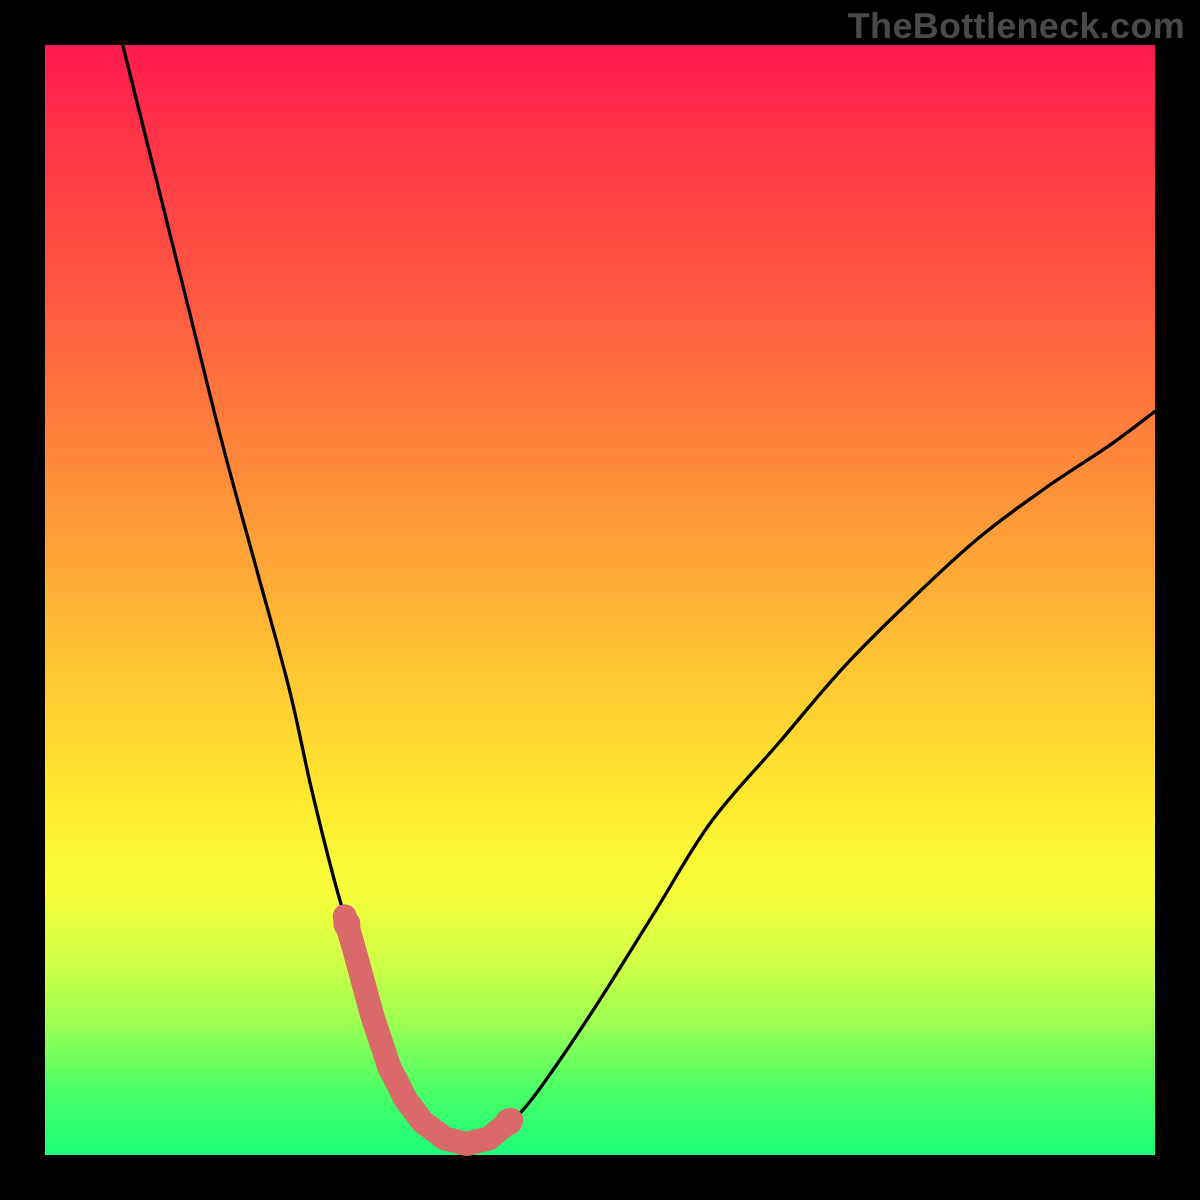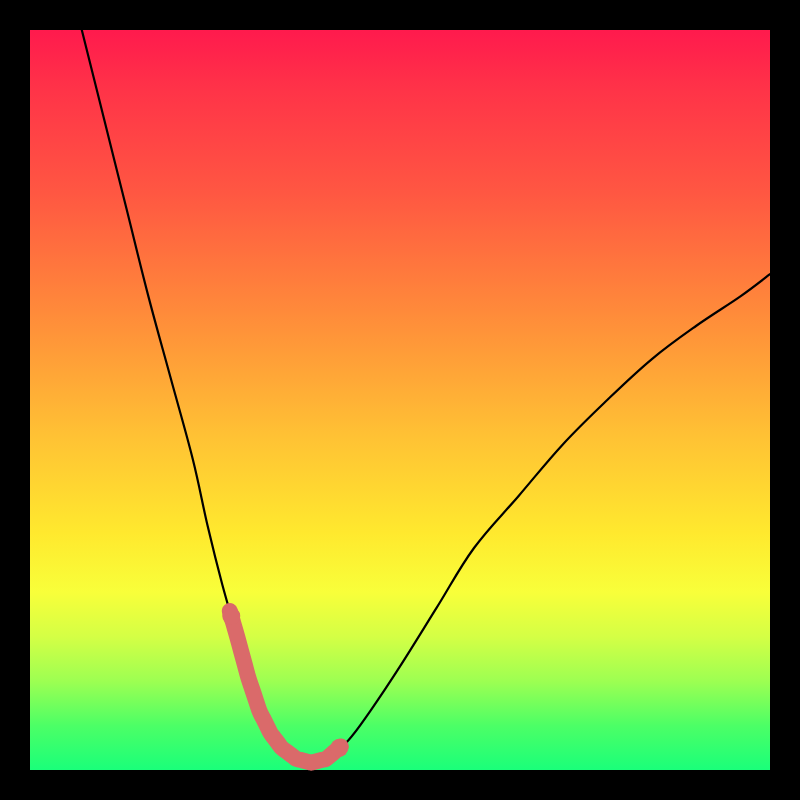--- a/index.html
+++ b/index.html
@@ -75,20 +75,21 @@
   }
   .bead {
     fill: #da6a6a;
   }
 </style>
 </head>
 <body>
 
 <div class="frame">
 
+  <div class="watermark">TheBottleneck.com</div>
 
   <div class="plot">
     <div class="gradient"></div>
 
     <svg class="curves" viewBox="0 0 740 740">
       <path id="left-branch" class="curve1" d="M 51.800000000000004,0 C 55.79600000000001,15.983999999999991 66.008,56.83199999999995 74,88.79999999999995 C 81.992,120.76799999999996 88.208,145.632 96.2,177.60000000000002 C 104.19200000000001,209.56800000000004 110.408,235.76399999999998 118.4,266.4 C 126.39200000000001,297.03599999999994 132.608,318.496 140.6,347.79999999999995 C 148.59199999999998,377.1039999999999 156.14000000000001,402.56 162.8,429.2 C 169.46,455.84 172.272,473.15599999999995 177.6,495.79999999999995 C 182.928,518.444 187.072,535.02 192.4,555 C 197.728,574.98 202.538,590.15 207.20000000000002,606.8 C 211.86200000000002,623.4499999999999 214.30399999999997,634.18 218.29999999999998,647.5 C 222.296,660.82 225.404,670.81 229.4,680.8 C 233.39600000000002,690.79 236.504,696.34 240.5,703 C 244.496,709.66 246.93800000000002,713.1379999999999 251.60000000000002,717.8 C 256.262,722.462 261.072,726.236 266.4,728.9 C 271.72799999999995,731.564 278.536,731.934 281.2,732.6"></path>
       <path id="right-branch" class="curve2" d="M 281.2,732.6 C 283.864,731.934 289.34,732.896 296,728.9 C 302.66,724.904 310.20799999999997,719.058 318.2,710.4 C 326.192,701.742 331.076,694.12 340.40000000000003,680.8 C 349.72400000000005,667.4799999999999 358.012,655.048 370,636.4 C 381.988,617.752 393.68000000000006,598.5120000000001 407.00000000000006,577.2 C 420.32000000000005,555.888 429.348,537.98 444,518 C 458.652,498.02 472.41600000000005,484.848 488.40000000000003,466.2 C 504.384,447.55199999999996 516.8159999999999,431.71599999999995 532.8,414.4 C 548.784,397.084 561.216,385.318 577.2,370 C 593.1840000000001,354.682 605.616,342.61999999999995 621.6,329.29999999999995 C 637.5840000000001,315.97999999999996 650.016,307.322 666,296 C 681.984,284.678 697.0799999999999,275.724 710.4,266.4 C 723.72,257.07599999999996 734.672,248.196 740,244.2"></path>
       <path id="beads-track" class="beads-track" d="M 199.8,580.9 C 200.466,583.231 202.16800000000003,589.188 203.50000000000003,593.85 C 204.83200000000002,598.5120000000001 205.86800000000002,602.0269999999999 207.20000000000002,606.8 C 208.532,611.573 209.56799999999998,615.4826666666667 210.89999999999998,620.3666666666667 C 212.23199999999997,625.2506666666667 213.268,629.0493333333333 214.6,633.9333333333333 C 215.932,638.8173333333333 216.968,643.06 218.29999999999998,647.5 C 219.63199999999998,651.94 220.668,654.604 222,658.6 C 223.332,662.596 224.368,665.7040000000001 225.7,669.7 C 227.03199999999998,673.696 228.068,677.4699999999999 229.4,680.8 C 230.732,684.13 231.768,685.5360000000001 233.1,688.2 C 234.432,690.864 235.46800000000002,692.936 236.8,695.6 C 238.132,698.264 239.168,700.78 240.5,703 C 241.832,705.22 242.86800000000002,706.1573333333334 244.20000000000002,707.9333333333334 C 245.532,709.7093333333333 246.568,711.0906666666667 247.9,712.8666666666667 C 249.232,714.6426666666666 250.26800000000003,716.4124999999999 251.60000000000002,717.8 C 252.93200000000002,719.1875 253.968,719.576 255.29999999999998,720.575 C 256.632,721.5740000000001 257.668,722.351 259,723.35 C 260.332,724.349 261.368,725.126 262.7,726.125 C 264.032,727.124 265.068,728.2339999999999 266.4,728.9 C 267.73199999999997,729.566 268.768,729.4920000000001 270.09999999999997,729.825 C 271.43199999999996,730.158 272.468,730.417 273.8,730.75 C 275.132,731.083 276.168,731.342 277.5,731.675 C 278.832,732.0079999999999 280.534,732.4335 281.2,732.6 C 281.866,732.7665000000001 280.534,732.7665000000001 281.2,732.6 C 281.866,732.4335 283.56800000000004,732.0079999999999 284.90000000000003,731.675 C 286.232,731.342 287.26800000000003,731.083 288.6,730.75 C 289.932,730.417 290.968,730.158 292.3,729.825 C 293.632,729.4920000000001 294.668,729.6215 296,728.9 C 297.332,728.1785 298.36800000000005,726.9266666666667 299.70000000000005,725.8166666666667 C 301.03200000000004,724.7066666666667 302.068,723.8433333333334 303.4,722.7333333333333 C 304.73199999999997,721.6233333333333 305.768,720.76 307.09999999999997,719.65 C 308.43199999999996,718.54 310.134,717.1216666666667 310.8,716.5666666666667"></path>
       <circle id="bead-left" class="bead" r="9" cx="201.28" cy="586.0799999999999"></circle>
       <circle id="bead-right" class="bead" r="9" cx="309.32" cy="717.8000000000001"></circle>

